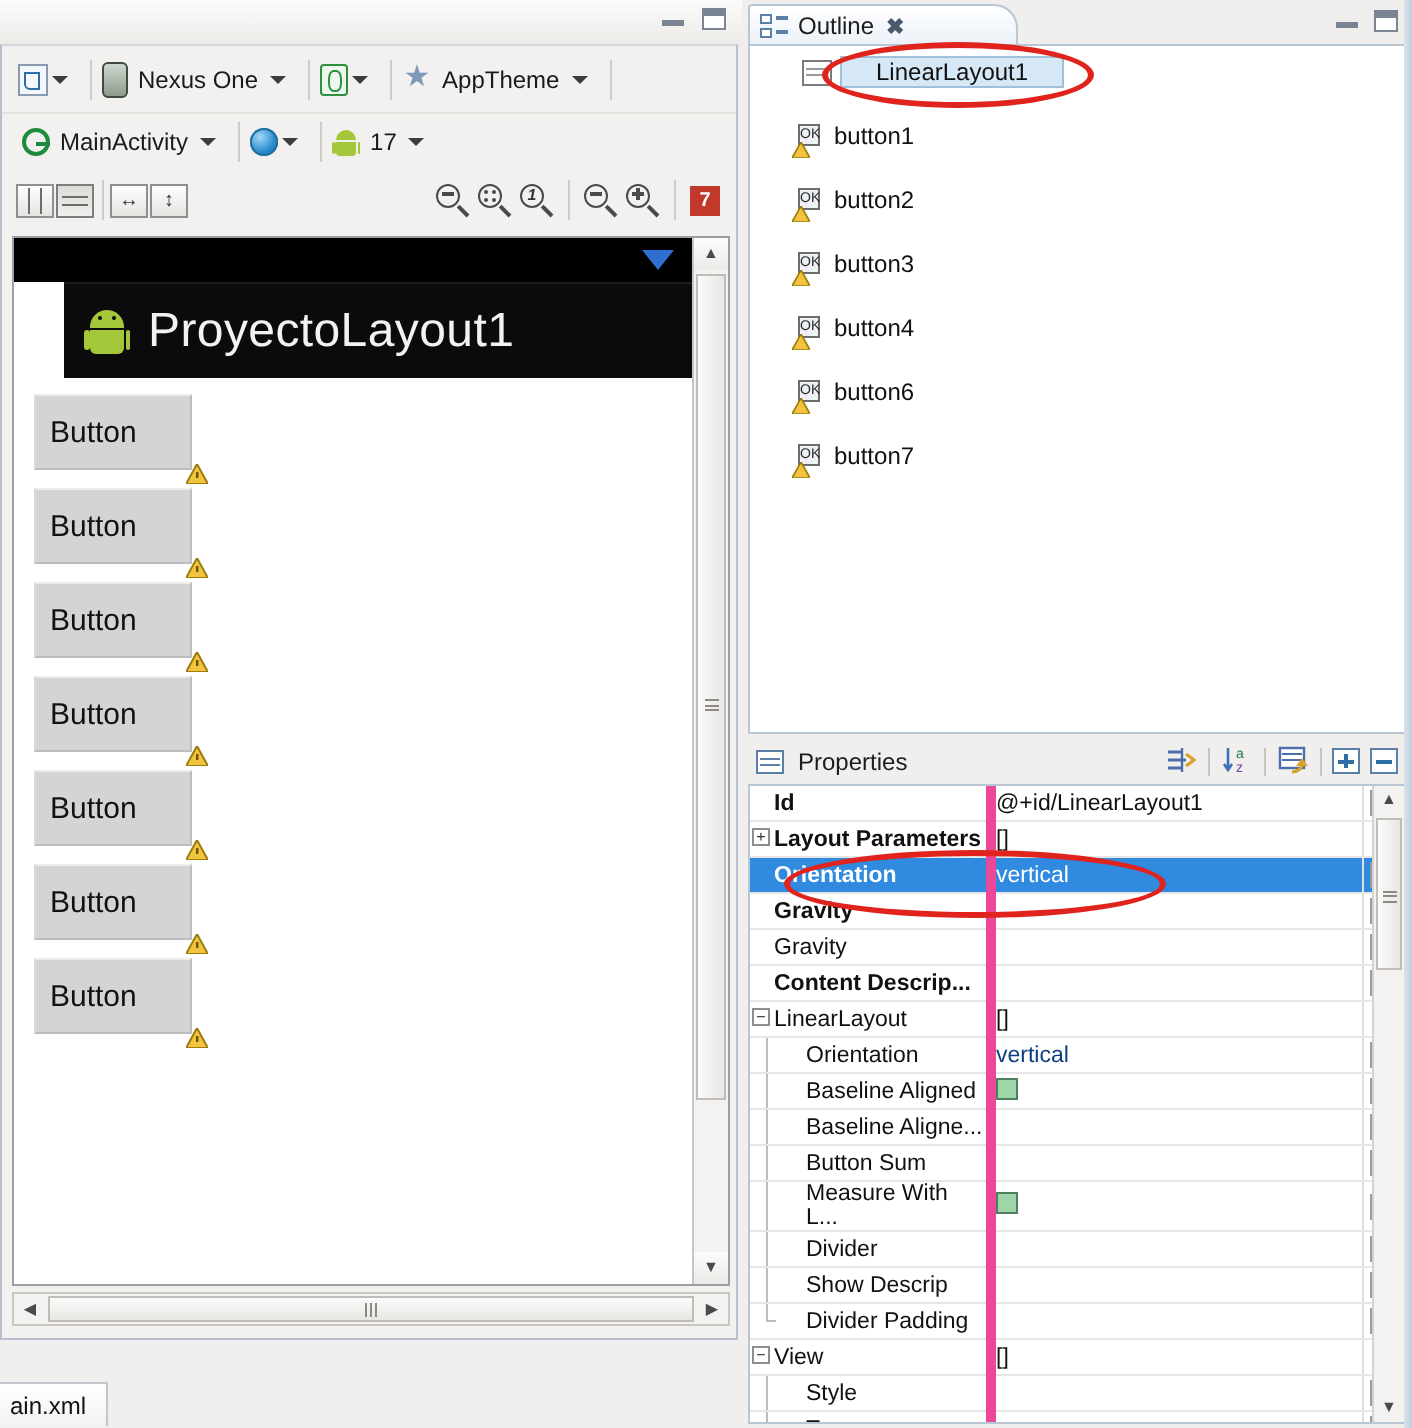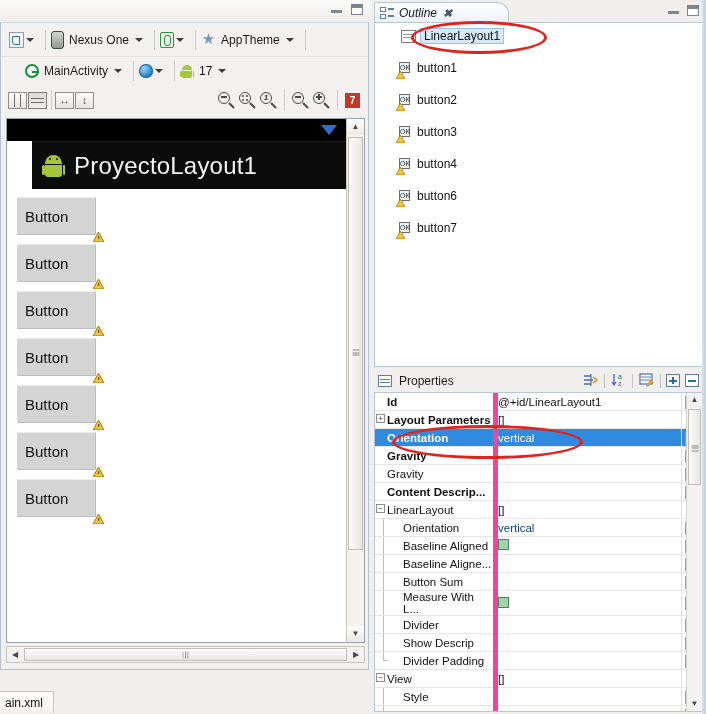--- a/index.html
+++ b/index.html
@@ -27,21 +27,21 @@
   .max-glyph:after{content:"";display:block;height:3px;background:#7a8492;}
 
   .editor-body{
     position:absolute;left:0;top:22px;width:369px;height:648px;
     border:1px solid #b6c1cd;border-top:1px solid #cfd6dd;
     background:#f2f1ef;box-sizing:border-box;
   }
 
   
   .tbrow{position:relative;height:33px;border-bottom:1px solid #e3e1de;display:flex;align-items:center;padding-left:6px;}
-  .tbrow2{position:relative;height:28px;display:flex;align-items:center;padding-left:22px;}
+  .tbrow2{position:relative;height:28px;display:flex;align-items:center;padding-left:8px;}
   .tb-item{display:flex;align-items:center;height:24px;padding:0 2px;}
   .tb-label{font-size:12px;color:#1a1a1a;padding:0 4px 0 5px;white-space:nowrap;}
   .caret{width:0;height:0;border-left:4px solid transparent;border-right:4px solid transparent;border-top:4px solid #3c3c3c;margin:0 6px 0 2px;}
   .tbsep{width:1px;height:20px;background:#cfcdc9;margin:0 3px;}
 
   .ic{display:inline-block;position:relative;}
   .ic-layoutfile{width:15px;height:16px;background:#f4f7fb;border:1px solid #8a9bb0;box-sizing:border-box;}
   .ic-layoutfile:after{content:"";position:absolute;left:2px;top:3px;width:8px;height:9px;border:1.5px solid #2f6ea5;border-radius:0 0 0 3px;box-sizing:border-box;}
   .ic-device{width:13px;height:18px;border:1.6px solid #3f4d3f;border-radius:3px;box-sizing:border-box;background:linear-gradient(#cfd8cf,#8e9b8e);}
   .ic-rotate{width:14px;height:16px;border:1.6px solid #2f8f3f;border-radius:2px;box-sizing:border-box;background:#eef7ee;}
@@ -118,36 +118,36 @@
 
   
   #right-col{position:absolute;left:371px;top:0;width:335px;height:714px;background:#f0efee;}
 
   
   .view-frame{position:absolute;left:3px;right:3px;background:#f0efee;}
   #outline-view{top:2px;height:365px;}
   .view-tabbar{position:relative;height:20px;}
   .tab-shape{position:absolute;left:0;top:0;height:20px;min-width:120px;
      background:linear-gradient(#ffffff,#eaf1f8);border:1px solid #b9c6d4;border-bottom:none;
-     border-radius:2px 12px 0 0;display:flex;align-items:center;padding:0 8px 0 5px;font-style:italic;}
+     border-radius:2px 12px 0 0;display:flex;align-items:center;padding:0 8px 0 5px;}
   .tab-shape .lbl{font-size:12px;color:#1c1c1c;margin:0 6px 0 5px;}
   .tab-x{font-size:11px;color:#4a5a6a;font-weight:bold;}
   .ic-outline{width:14px;height:13px;position:relative;}
   .ic-outline i{position:absolute;border:1.2px solid #5b7fa6;box-sizing:border-box;background:#fff;}
   .ic-outline i:nth-child(1){left:0;top:0;width:6px;height:5px;}
   .ic-outline i:nth-child(2){left:0;top:7px;width:6px;height:5px;}
   .ic-outline i:nth-child(3){left:8px;top:1px;width:6px;height:2px;background:#5b7fa6;border:none;}
   .ic-outline i:nth-child(4){left:8px;top:8px;width:6px;height:2px;background:#5b7fa6;border:none;}
   .view-winbtns{position:absolute;right:4px;top:3px;display:flex;gap:8px;align-items:center;}
   .view-body{position:absolute;left:0;right:0;top:20px;bottom:0;background:#fff;border:1px solid #b9c6d4;box-sizing:border-box;}
 
   .tree-row{display:flex;align-items:center;height:18px;padding-left:22px;font-size:12px;color:#111;margin-top:14px;}
   .tree-row.root{padding-left:26px;}
   .tree-row .tlabel{margin-left:6px;}
-  .tree-row.selected .tlabel{background:#d6e7f6;border:1px solid #9fc0dd;padding:0 3px;margin-left:4px;}
+  .tree-row.selected .tlabel{background:#d6e7f6;border:1px solid #9fc0dd;padding:0 17px;margin-left:4px;}
   .ic-ll{width:15px;height:13px;border:1.4px solid #7b7b7b;background:#fff;box-sizing:border-box;position:relative;}
   .ic-ll:before{content:"";position:absolute;left:1px;right:1px;top:3px;height:1px;background:#9a9a9a;box-shadow:0 3px 0 #9a9a9a;}
   .ic-btn{width:14px;height:14px;position:relative;}
   .ic-btn .box{position:absolute;left:2px;top:1px;width:11px;height:11px;border:1.2px solid #6d6d6d;background:#eef1f4;box-sizing:border-box;font-size:7px;line-height:10px;text-align:center;color:#2b2b2b;}
   .ic-btn .wtri{position:absolute;left:-1px;bottom:-1px;width:9px;height:8px;}
 
   
   #props-view{top:370px;bottom:2px;}
   .props-tabbar{position:relative;height:22px;background:#f0efee;display:flex;align-items:center;}
   .props-tabbar .ic-props{width:14px;height:12px;border:1.3px solid #5b7fa6;background:#fff;box-sizing:border-box;position:relative;margin-left:4px;}

